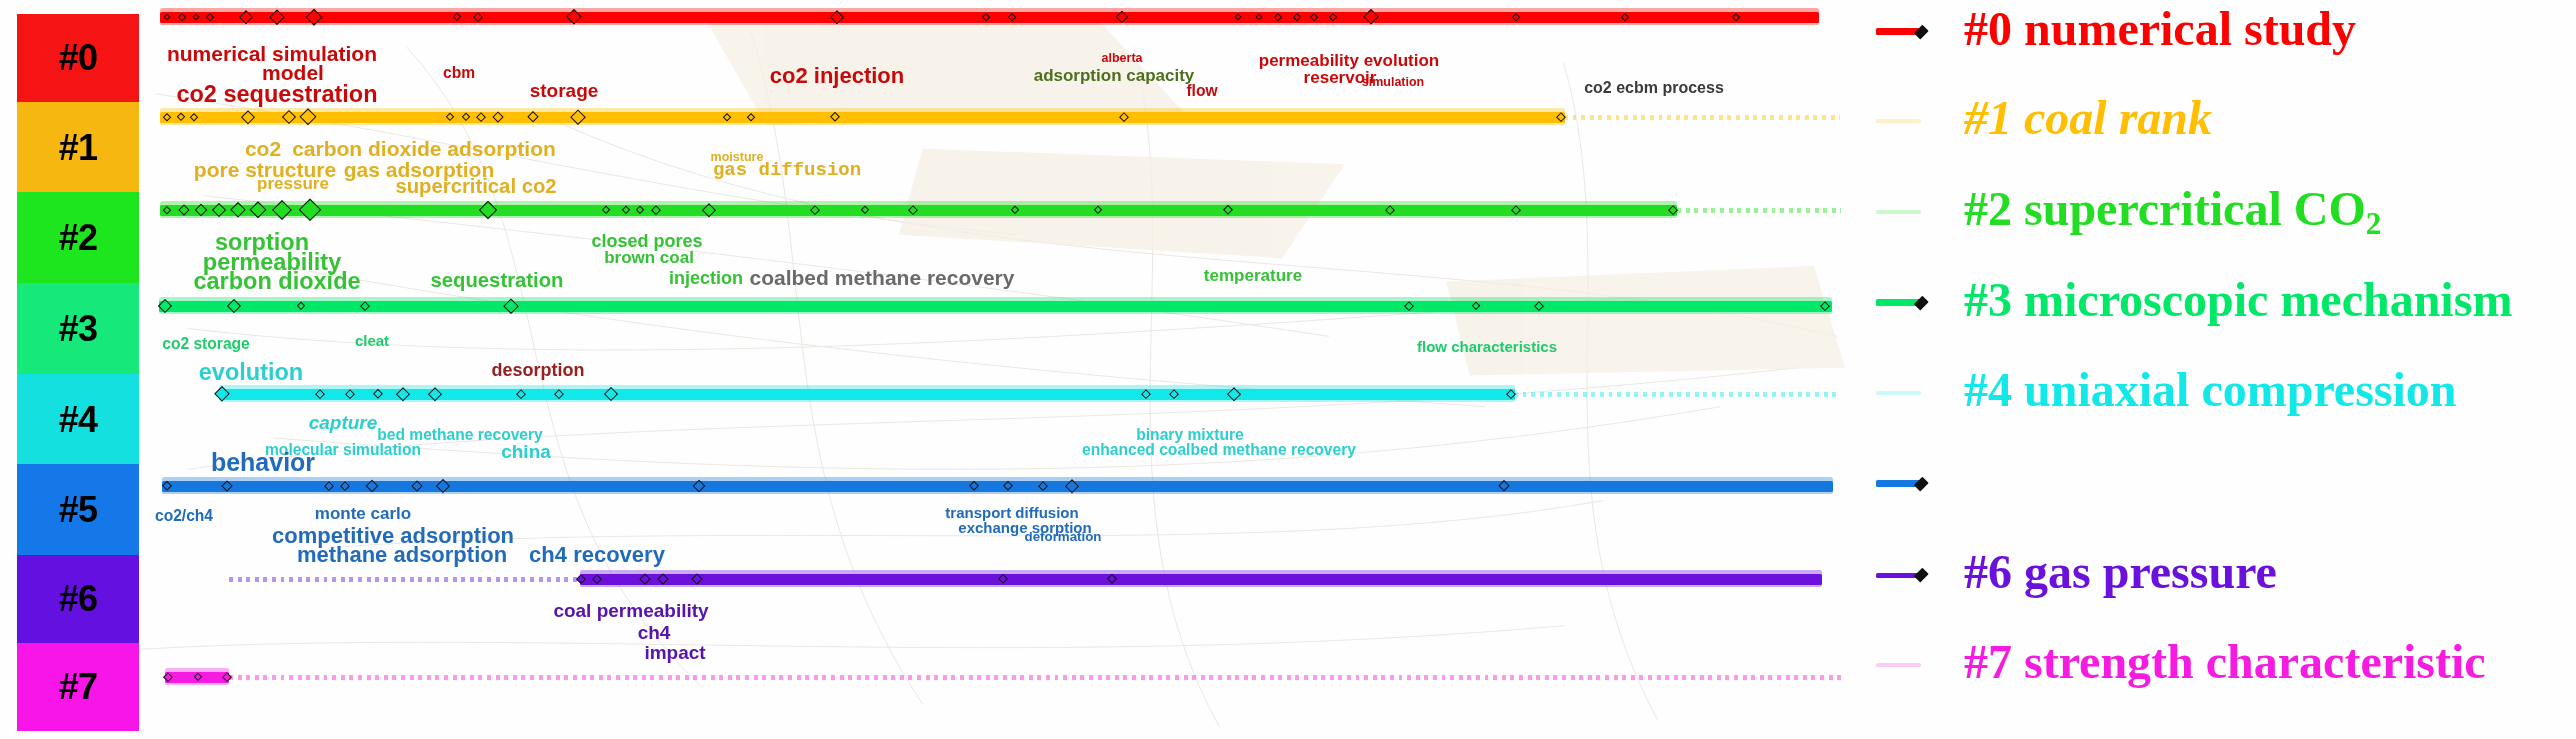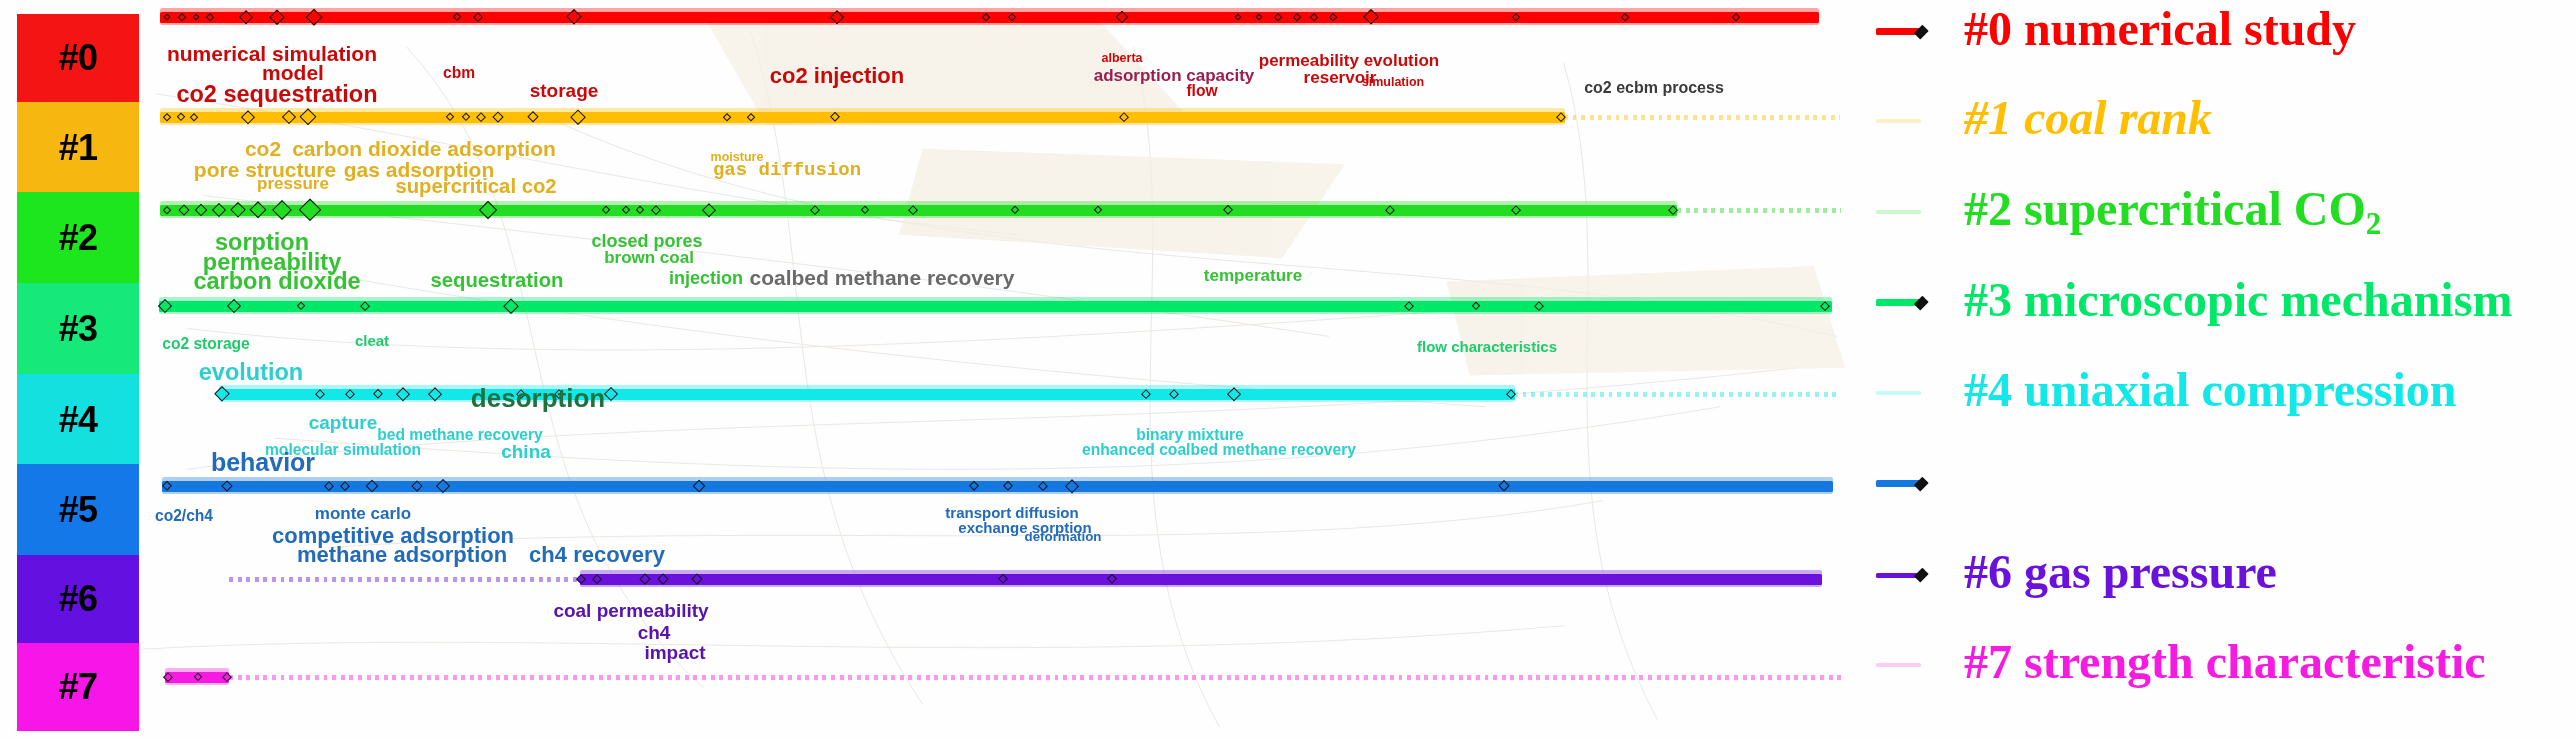--- a/index.html
+++ b/index.html
@@ -137,21 +137,21 @@
         <div class="diam" style="left: 1516px; top: 0px; width: 5.6px; height: 5.6px; background: rgb(255, 0, 0); border-width: 1.3px;"></div>
         <div class="diam" style="left: 1625px; top: 0px; width: 5.6px; height: 5.6px; background: rgb(255, 0, 0); border-width: 1.3px;"></div>
         <div class="diam" style="left: 1736px; top: 0px; width: 5.6px; height: 5.6px; background: rgb(255, 0, 0); border-width: 1.3px;"></div>
         <div class="term" style="left: 272px; top: 26px; font-size: 21px; color: rgb(255, 0, 0); filter: saturate(0.82) brightness(0.92);">numerical simulation</div>
         <div class="term" style="left: 293px; top: 45px; font-size: 21px; color: rgb(255, 0, 0); filter: saturate(0.82) brightness(0.92);">model</div>
         <div class="term" style="left: 277px; top: 66px; font-size: 23.5px; color: rgb(255, 0, 0); filter: saturate(0.82) brightness(0.92);">co2 sequestration</div>
         <div class="term" style="left: 459px; top: 48px; font-size: 15.6px; color: rgb(255, 0, 0); filter: saturate(0.82) brightness(0.92);">cbm</div>
         <div class="term" style="left: 564px; top: 64px; font-size: 19px; color: rgb(255, 0, 0); filter: saturate(0.82) brightness(0.92);">storage</div>
         <div class="term" style="left: 837px; top: 48px; font-size: 22px; color: rgb(255, 0, 0); filter: saturate(0.82) brightness(0.92);">co2 injection</div>
         <div class="term" style="left: 1122px; top: 35px; font-size: 12.5px; color: rgb(255, 0, 0); filter: saturate(0.82) brightness(0.92);">alberta</div>
-        <div class="term" style="left: 1174px; top: 50px; font-size: 17px; color: #be185d; filter: saturate(0.82) brightness(0.92);">adsorption capacity</div>
+        <div class="term" style="left: 1114px; top: 50px; font-size: 17px; color: #4d7c0f; filter: saturate(0.82) brightness(0.92);">adsorption capacity</div>
         <div class="term" style="left: 1202px; top: 66px; font-size: 15.6px; color: rgb(255, 0, 0); filter: saturate(0.82) brightness(0.92);">flow</div>
         <div class="term" style="left: 1349px; top: 35px; font-size: 17px; color: rgb(255, 0, 0); filter: saturate(0.82) brightness(0.92);">permeability evolution</div>
         <div class="term" style="left: 1340px; top: 52px; font-size: 17px; color: rgb(255, 0, 0); filter: saturate(0.82) brightness(0.92);">reservoir</div>
         <div class="term" style="left: 1393px; top: 59px; font-size: 12.5px; color: rgb(255, 0, 0); filter: saturate(0.82) brightness(0.92);">simulation</div>
         <div class="term" style="left: 1654px; top: 63px; font-size: 16px; color: #404040; filter: saturate(0.82) brightness(0.92);">co2 ecbm process</div>
       </div>
       <div class="row" style="top: 117px;">
         <div class="halo" style="left: 160px; width: 1405px; background: rgb(255, 191, 0);"></div>
         <div class="line" style="left: 160px; width: 1405px; background: rgb(255, 191, 0);"></div>
         <div class="line dotted" style="left: 1564px; width: 276px; background: repeating-linear-gradient(90deg, rgb(255, 191, 0) 0px, rgb(255, 191, 0) 3.9px, transparent 3.9px, transparent 8.6px);"></div>
@@ -245,22 +245,22 @@
         <div class="diam" style="left: 403px; top: 0px; width: 9.6px; height: 9.6px; background: rgb(19, 232, 232); border-width: 1.6px;"></div>
         <div class="diam" style="left: 435px; top: 0px; width: 9.6px; height: 9.6px; background: rgb(19, 232, 232); border-width: 1.6px;"></div>
         <div class="diam" style="left: 521px; top: 0px; width: 6.8px; height: 6.8px; background: rgb(19, 232, 232); border-width: 1.3px;"></div>
         <div class="diam" style="left: 559px; top: 0px; width: 6.8px; height: 6.8px; background: rgb(19, 232, 232); border-width: 1.3px;"></div>
         <div class="diam" style="left: 611px; top: 0px; width: 10px; height: 10px; background: rgb(19, 232, 232); border-width: 1.6px;"></div>
         <div class="diam" style="left: 1146px; top: 0px; width: 6.8px; height: 6.8px; background: rgb(19, 232, 232); border-width: 1.3px;"></div>
         <div class="diam" style="left: 1174px; top: 0px; width: 6.8px; height: 6.8px; background: rgb(19, 232, 232); border-width: 1.3px;"></div>
         <div class="diam" style="left: 1234px; top: 0px; width: 9.6px; height: 9.6px; background: rgb(19, 232, 232); border-width: 1.6px;"></div>
         <div class="diam" style="left: 1511px; top: 0px; width: 6.8px; height: 6.8px; background: rgb(19, 232, 232); border-width: 1.3px;"></div>
         <div class="term" style="left: 251px; top: -33px; font-size: 23.5px; color: rgb(19, 232, 232); filter: saturate(0.82) brightness(0.92);">evolution</div>
-        <div class="term" style="left: 538px; top: -33px; font-size: 26px; color: #15803d; filter: saturate(0.82) brightness(0.92); margin-top: 24px;">desorption</div>
-        <div class="term" style="left: 343px; top: 19px; font-size: 19px; color: rgb(19, 232, 232); filter: saturate(0.82) brightness(0.92);">capture</div>
+        <div class="term" style="left: 538px; top: -33px; font-size: 18px; color: #b91c1c; filter: saturate(0.82) brightness(0.92);">desorption</div>
+        <div class="term" style="left: 343px; top: 19px; font-size: 19px; color: rgb(19, 232, 232); filter: saturate(0.82) brightness(0.92); font-style: italic;">capture</div>
         <div class="term" style="left: 460px; top: 33px; font-size: 15.6px; color: rgb(19, 232, 232); filter: saturate(0.82) brightness(0.92);">bed methane recovery</div>
         <div class="term" style="left: 343px; top: 48px; font-size: 15.6px; color: rgb(19, 232, 232); filter: saturate(0.82) brightness(0.92);">molecular simulation</div>
         <div class="term" style="left: 526px; top: 48px; font-size: 19px; color: rgb(19, 232, 232); filter: saturate(0.82) brightness(0.92);">china</div>
         <div class="term" style="left: 1190px; top: 33px; font-size: 15.6px; color: rgb(19, 232, 232); filter: saturate(0.82) brightness(0.92);">binary mixture</div>
         <div class="term" style="left: 1219px; top: 48px; font-size: 15.6px; color: rgb(19, 232, 232); filter: saturate(0.82) brightness(0.92);">enhanced coalbed methane recovery</div>
       </div>
       <div class="row" style="top: 486px;">
         <div class="halo" style="left: 162px; width: 1671px; background: rgb(21, 119, 224);"></div>
         <div class="line" style="left: 162px; width: 1671px; background: rgb(21, 119, 224);"></div>
         <div class="diam" style="left: 167px; top: 0px; width: 7.3px; height: 7.3px; background: rgb(21, 119, 224); border-width: 1.3px;"></div>

